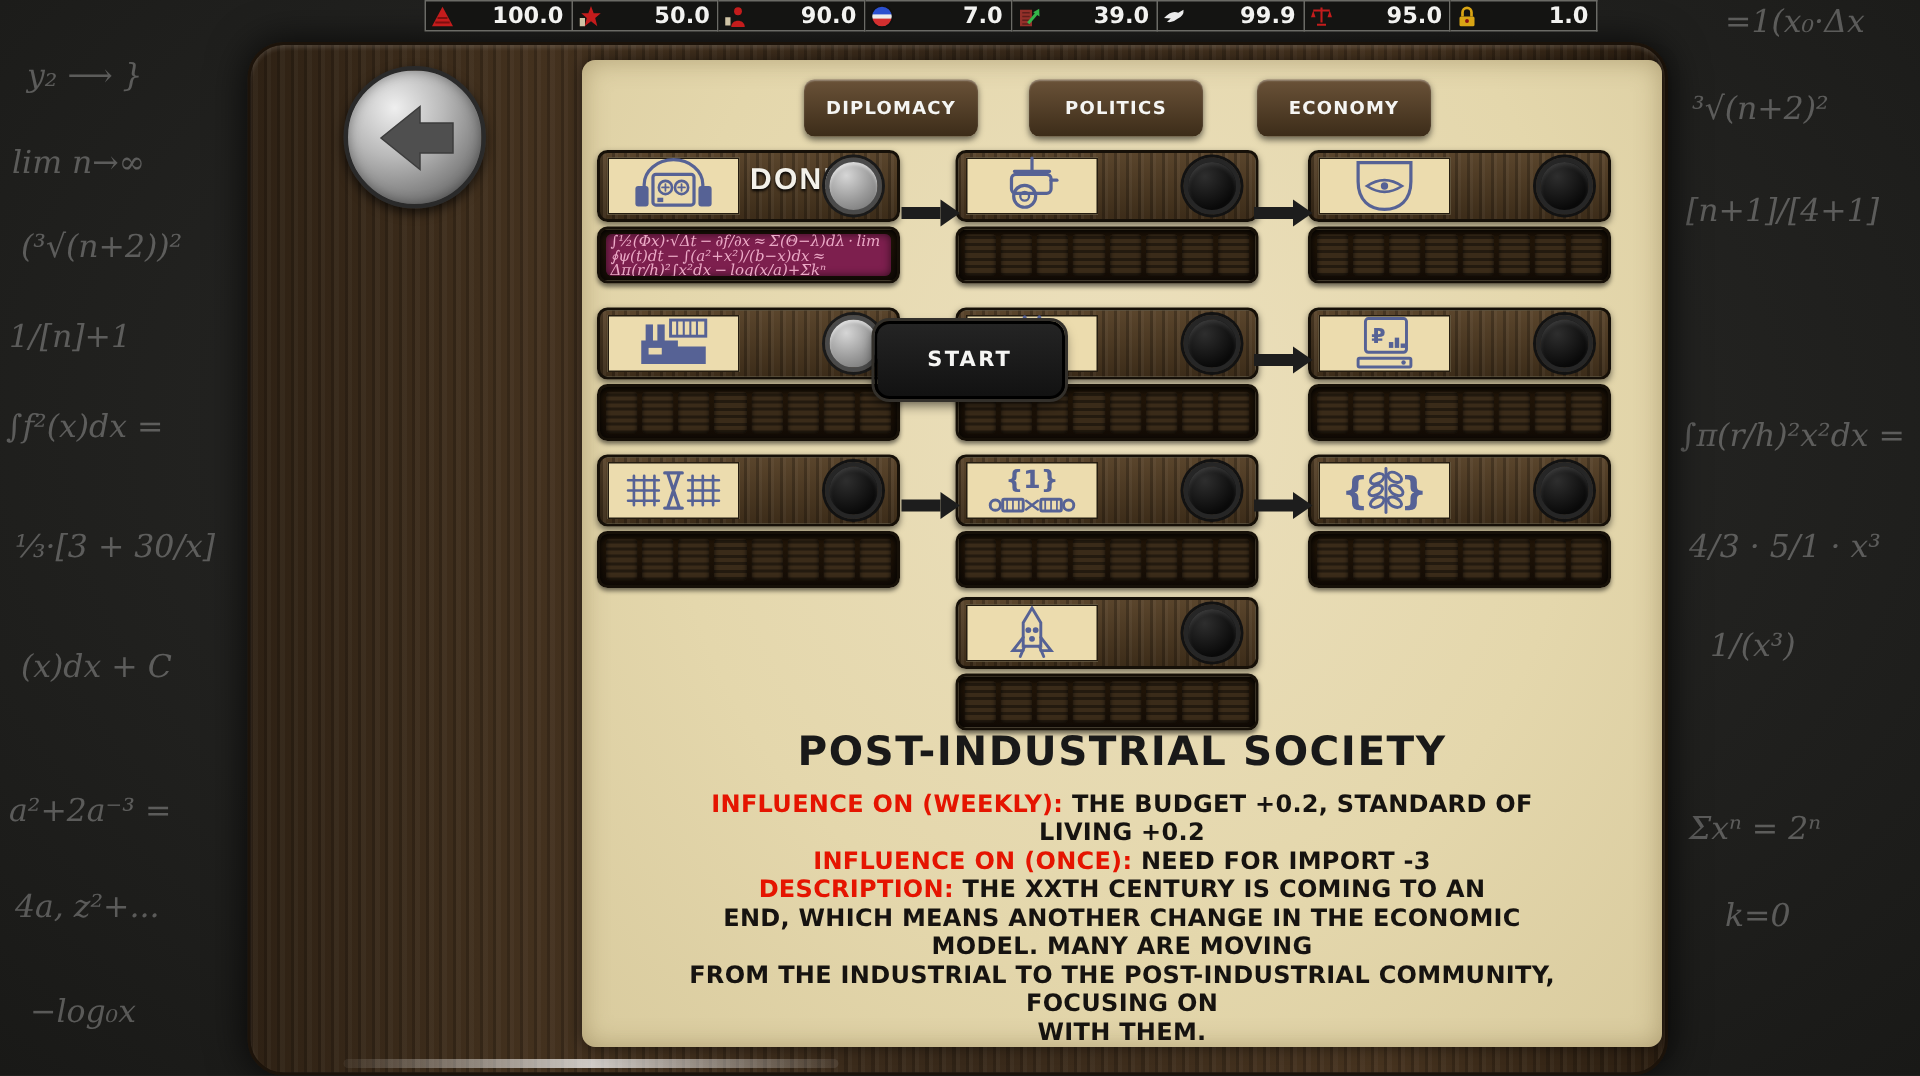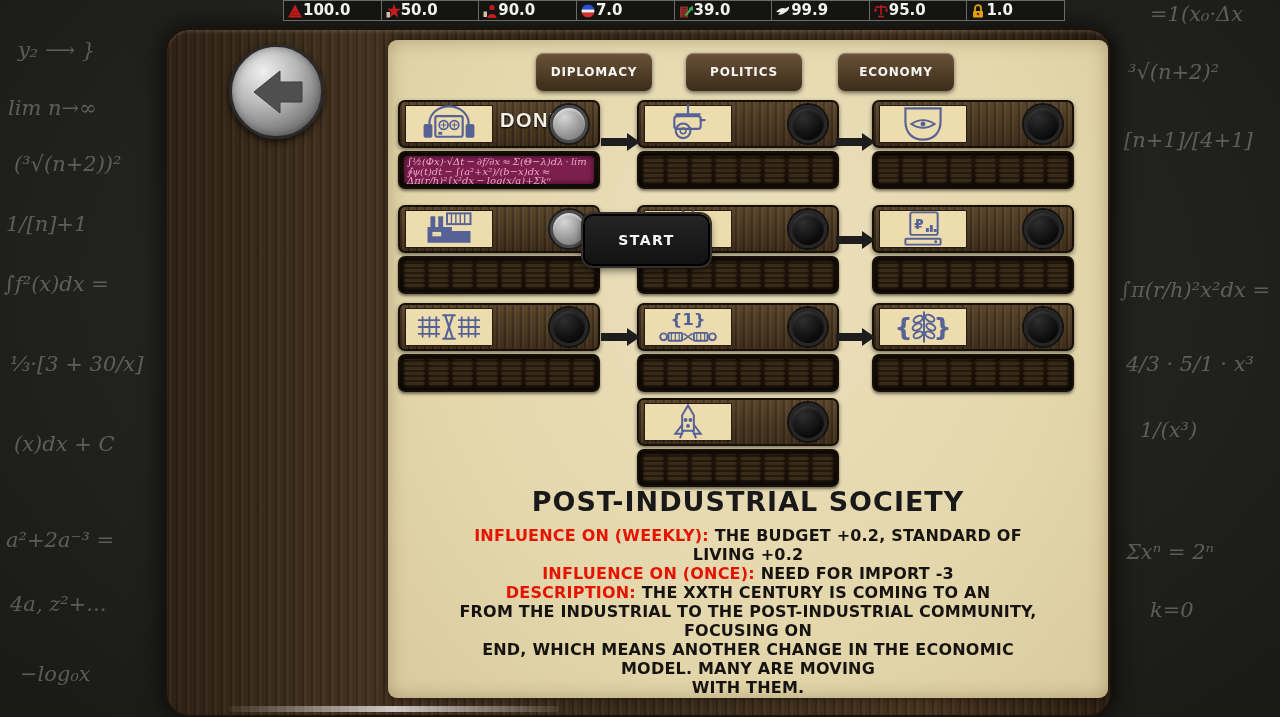--- a/index.html
+++ b/index.html
@@ -9,21 +9,21 @@
   .board{position:absolute;inset:0;
      background:radial-gradient(ellipse at 50% 40%, #2a2a28 0%, #222220 55%, #191917 100%);}
   .bgf{position:absolute;color:#d9d9d9;opacity:.33;font-family:"DejaVu Serif",serif;
        font-style:italic;font-size:21px;white-space:nowrap;pointer-events:none;}
   
   .topbar{position:absolute;left:283px;top:0;width:782px;height:21px;display:flex;}
   .stat{flex:1 1 0;background:#141412;border:1px solid #6b6b66;border-left-width:0;
         display:flex;align-items:center;padding:0 5px 0 3px;}
   .stat:first-child{border-left-width:1px;}
   .stat .sicon{width:16px;height:16px;flex:0 0 16px;}
-  .stat .sval{flex:1;text-align:left;color:#f2f2f0;font-weight:bold;font-size:15px;
+  .stat .sval{flex:1;text-align:right;color:#f2f2f0;font-weight:bold;font-size:15px;
         font-family:"DejaVu Sans",sans-serif;letter-spacing:0;line-height:19px;}
   
   .wood-panel{position:absolute;left:165px;top:28px;width:947px;height:689px;
      border-radius:24px;border:2px solid #1c130a;box-sizing:border-box;
      background:
        repeating-linear-gradient(90deg, rgba(0,0,0,.18) 0 2px, rgba(255,255,255,.03) 2px 5px, rgba(0,0,0,0) 5px 9px),
        linear-gradient(90deg,#2e2114 0%, #43311e 20%, #38291a 50%, #46331f 80%, #2b1e11 100%);
      box-shadow:0 0 26px rgba(0,0,0,.8), inset 0 2px 3px rgba(255,255,255,.12);}
   .wood-panel .shine{position:absolute;left:62px;bottom:3px;width:330px;height:6px;border-radius:4px;
      background:linear-gradient(90deg,rgba(255,255,255,.05),rgba(255,255,255,.75),rgba(255,255,255,.08));
@@ -486,16 +486,16 @@
   </div>
   <div class="txt-line">LIVING +0.2</div>
   <div class="txt-line">
     <span class="red">INFLUENCE ON (ONCE):</span>
     <span>NEED FOR IMPORT -3</span>
   </div>
   <div class="txt-line">
     <span class="red">DESCRIPTION:</span>
     <span>THE XXTH CENTURY IS COMING TO AN</span>
   </div>
+  <div class="txt-line">END, WHICH MEANS ANOTHER CHANGE IN THE ECONOMIC MODEL. MANY ARE MOVING</div>
   <div class="txt-line">FROM THE INDUSTRIAL TO THE POST-INDUSTRIAL COMMUNITY, FOCUSING ON</div>
-  <div class="txt-line">END, WHICH MEANS ANOTHER CHANGE IN THE ECONOMIC MODEL. MANY ARE MOVING</div>
   <div class="txt-line">WITH THEM.</div>
 </div>
 
 </body></html>

